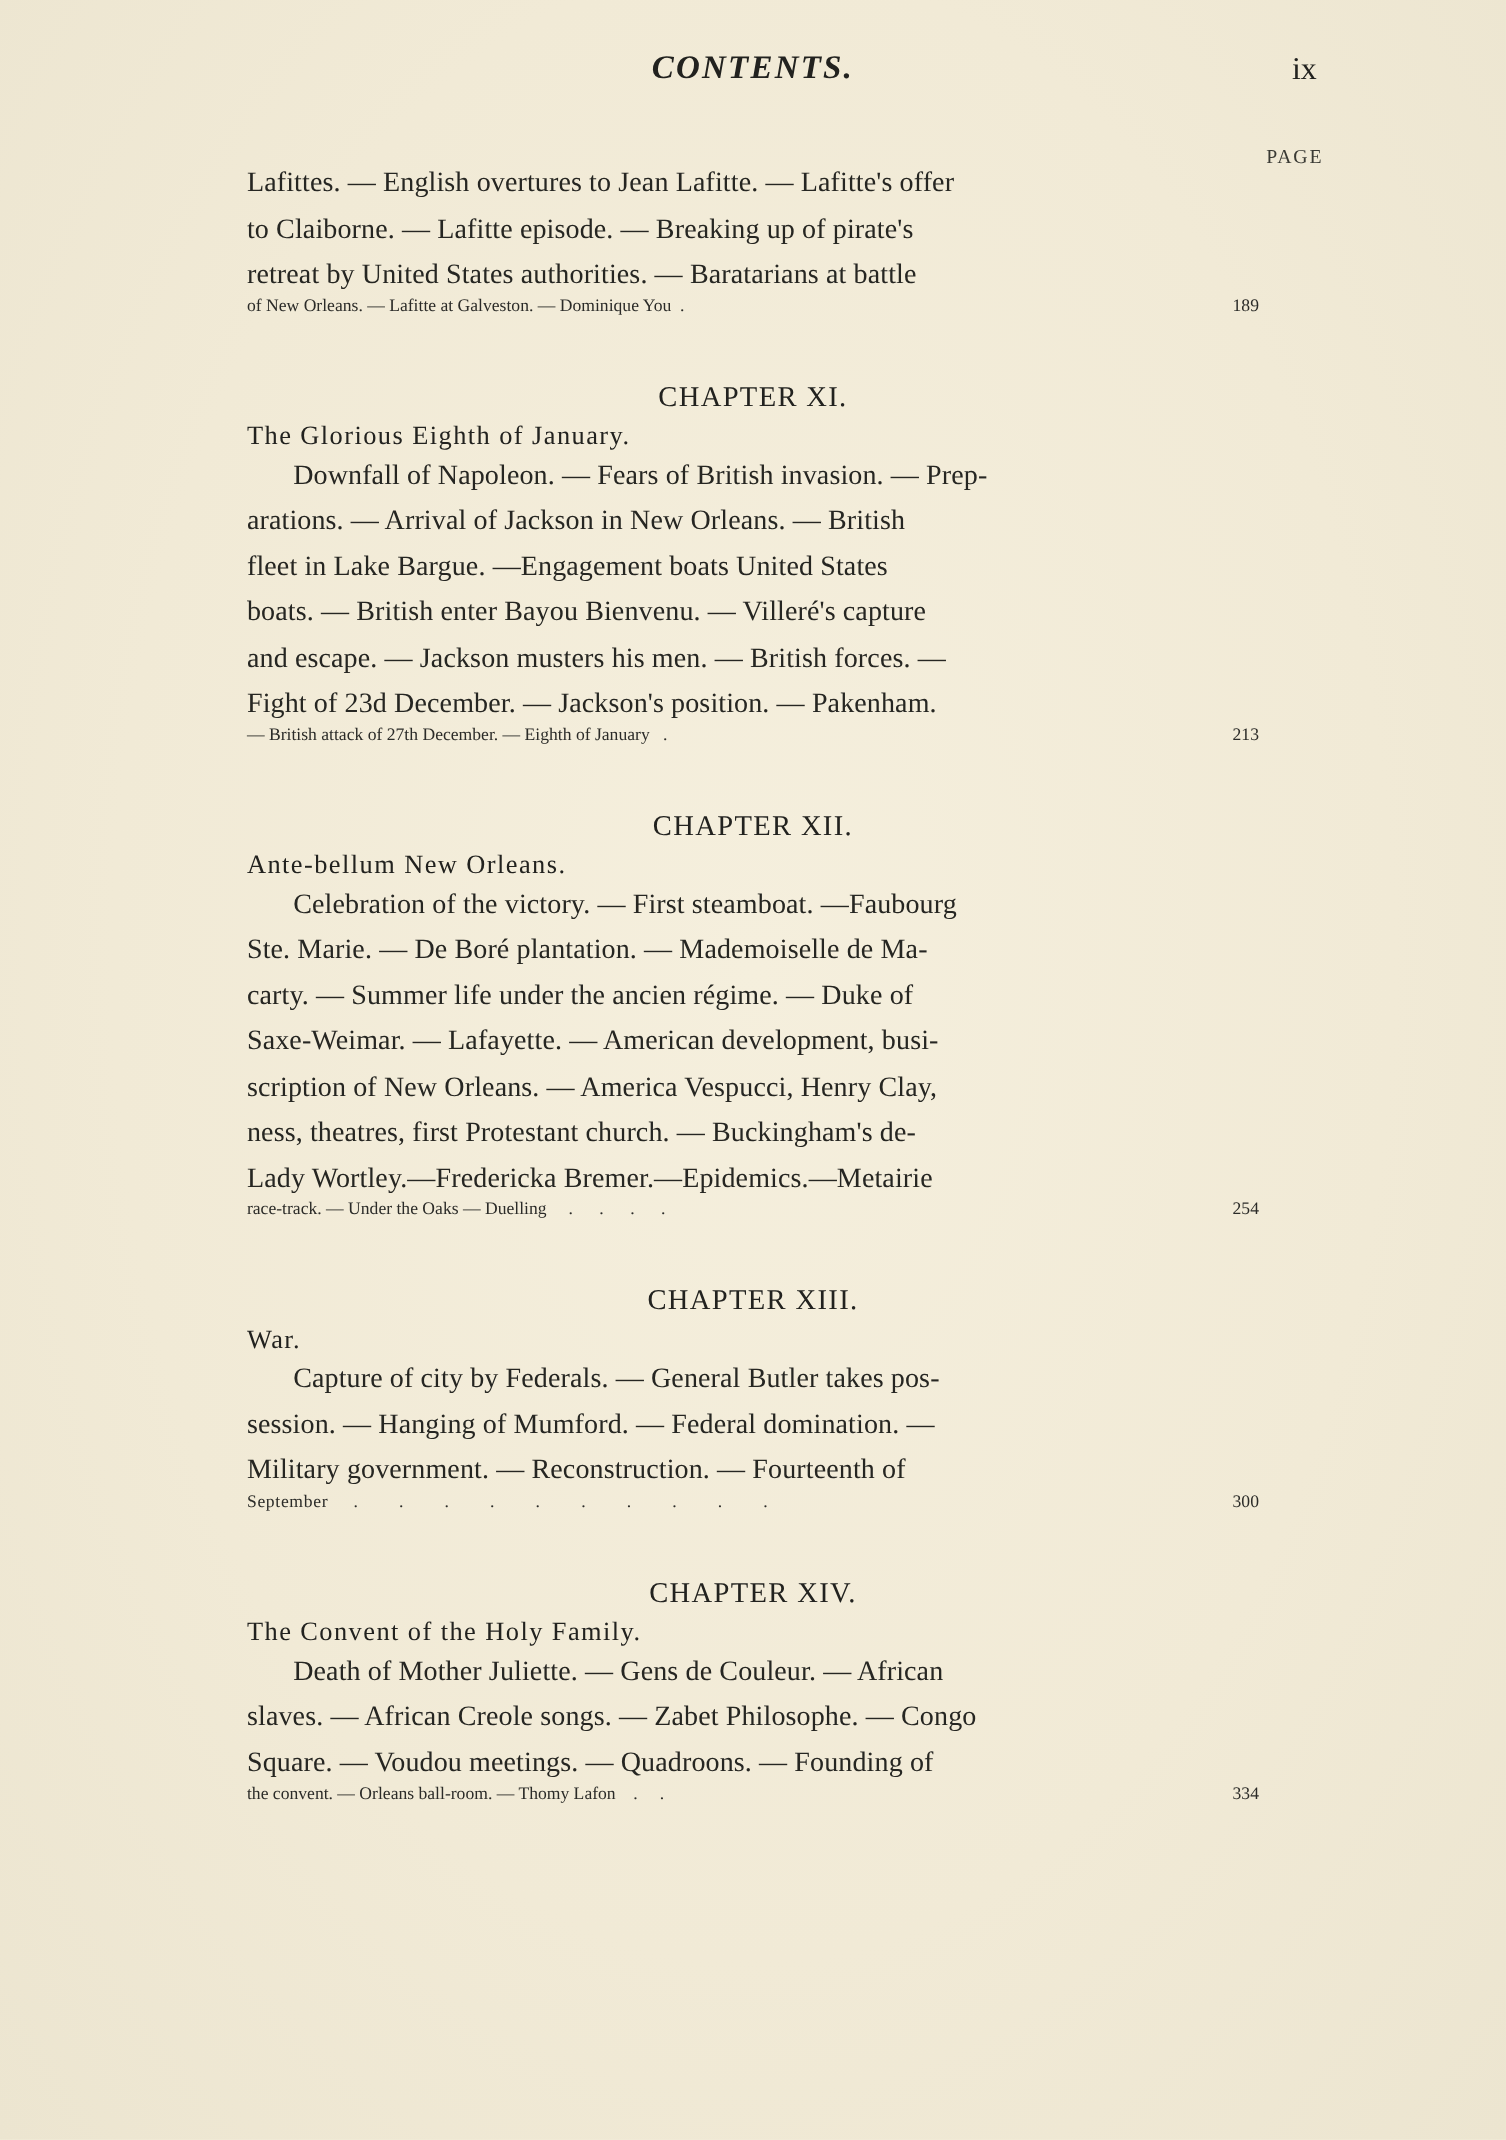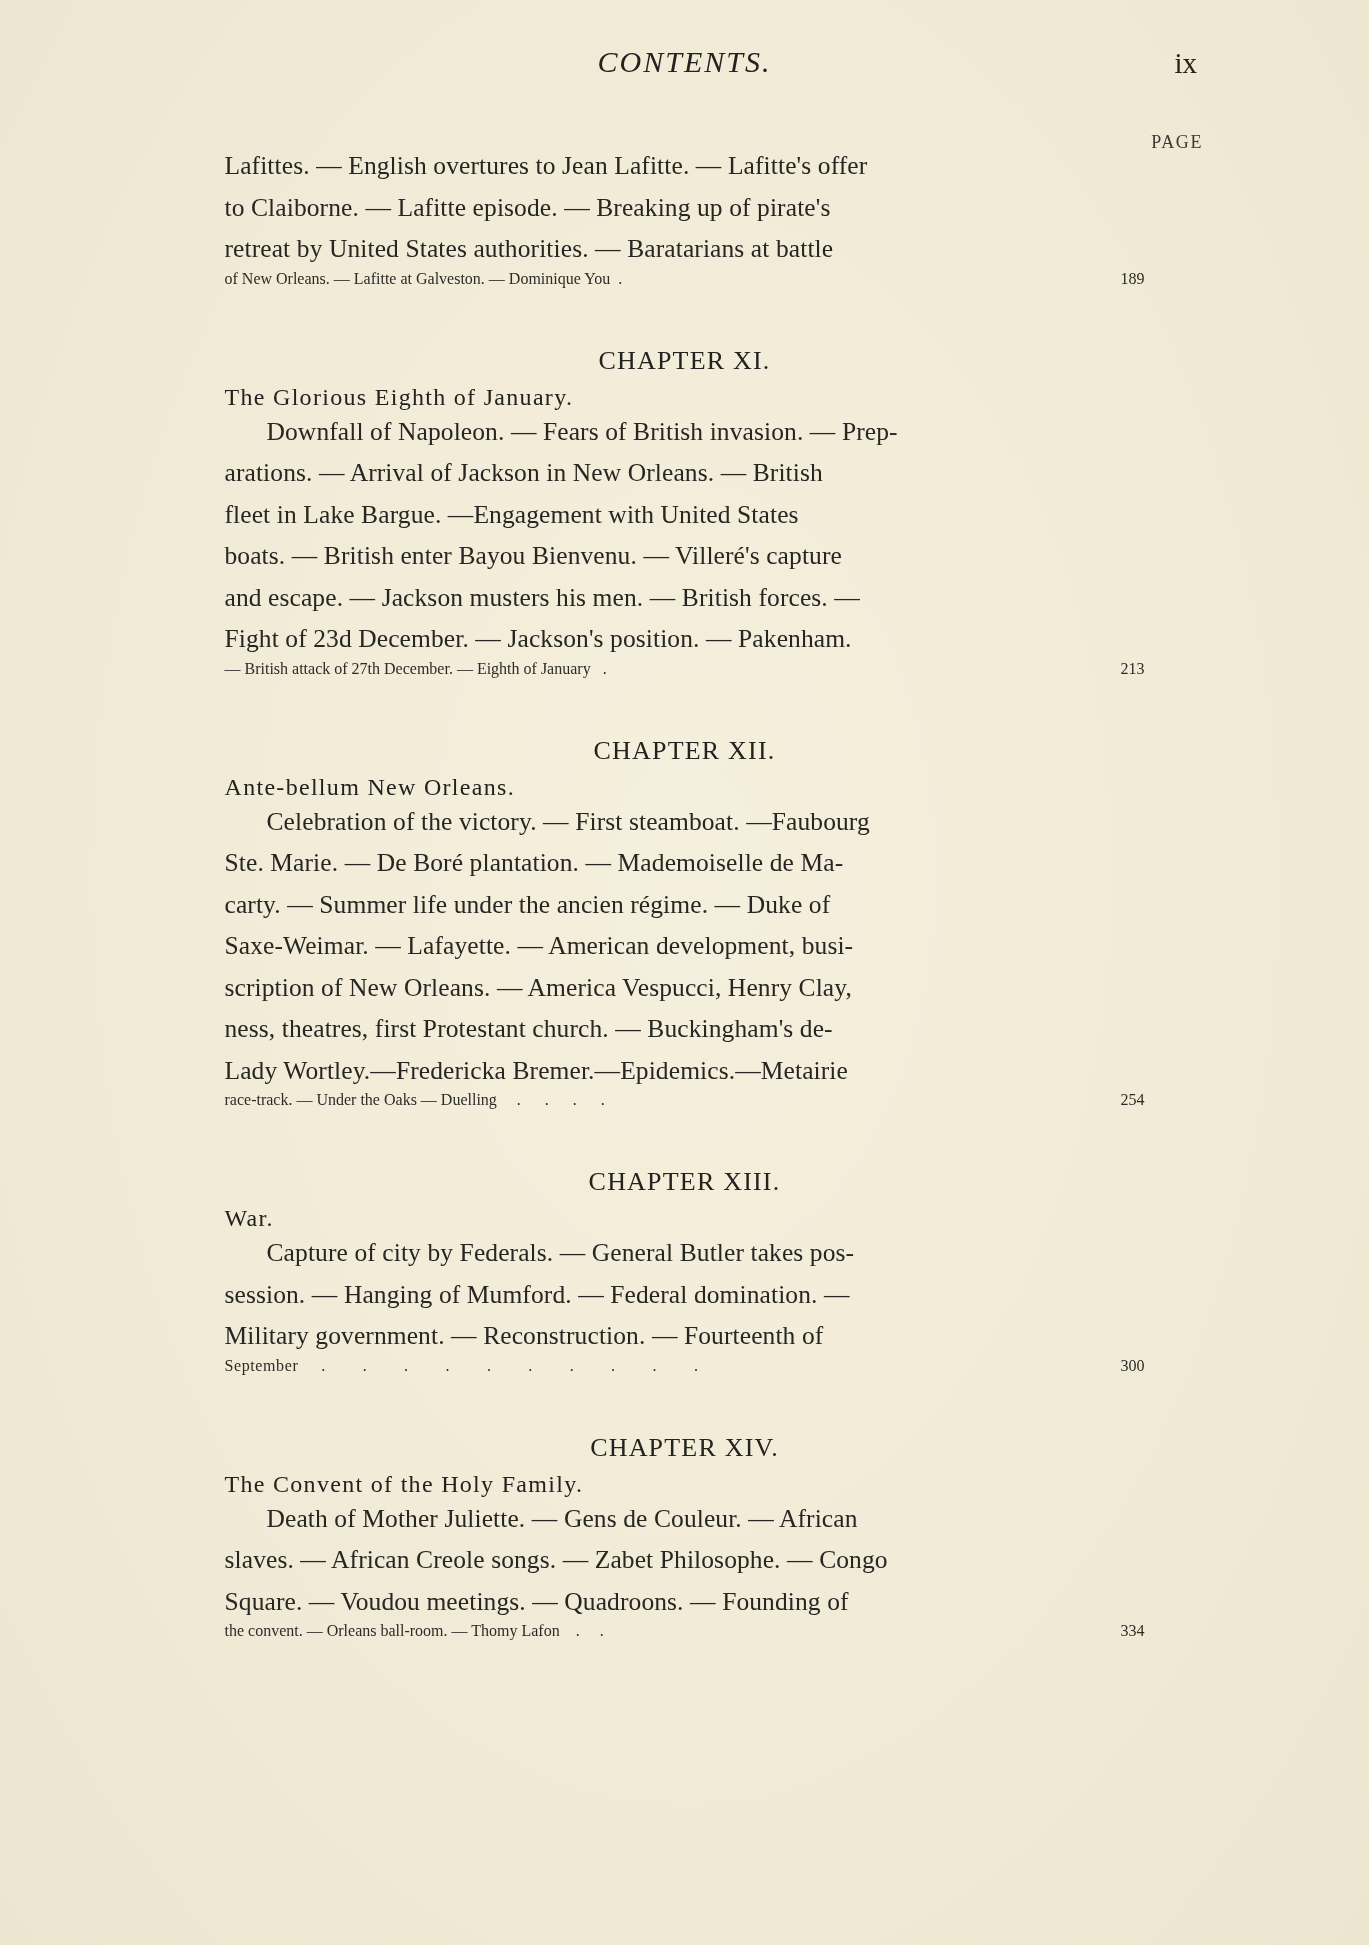--- a/index.html
+++ b/index.html
@@ -28,21 +28,21 @@
     left: 0;
     width: 1369px;
     height: 40px;
   }
   .header-title {
     position: absolute;
     left: 0;
     width: 1369px;
     text-align: center;
     font-style: italic;
-    font-weight: normal;
+    font-weight: bold;
     font-size: 30px;
     letter-spacing: 2px;
     color: #22221f;
   }
   .header-folio {
     position: absolute;
     right: 172px;
     top: 2px;
     font-size: 29px;
     color: #22221f;
@@ -150,21 +150,21 @@
     <div class="spacer-lg"></div>
 
     <div class="chapter-head">CHAPTER XI.</div>
     <div class="spacer-xs"></div>
     <div class="chapter-sub">
       <span class="sc">The Glorious Eighth of January.</span>
     </div>
     <div class="entry">
       <p class="indent"><span>Downfall of Napoleon. — Fears of British invasion. — Prep-</span></p>
       <p><span>arations. — Arrival  of  Jackson  in  New  Orleans. — British</span></p>
-      <p><span>fleet  in  Lake  Bargue. —Engagement  with  United  States</span></p>
+      <p><span>fleet  in  Lake  Bargue. —Engagement  boats  United  States</span></p>
       <p><span>boats.  — British enter Bayou  Bienvenu.  — Villeré's  capture</span></p>
       <p><span>and escape. — Jackson musters his men. — British forces. —</span></p>
       <p><span>Fight of 23d December. — Jackson's position. — Pakenham.</span></p>
       <div class="lastline">
         <span class="txt">— British attack of 27th December. — Eighth of January   .</span>
         <span class="num">213</span>
       </div>
     </div>
 
     <div class="spacer-lg"></div>

